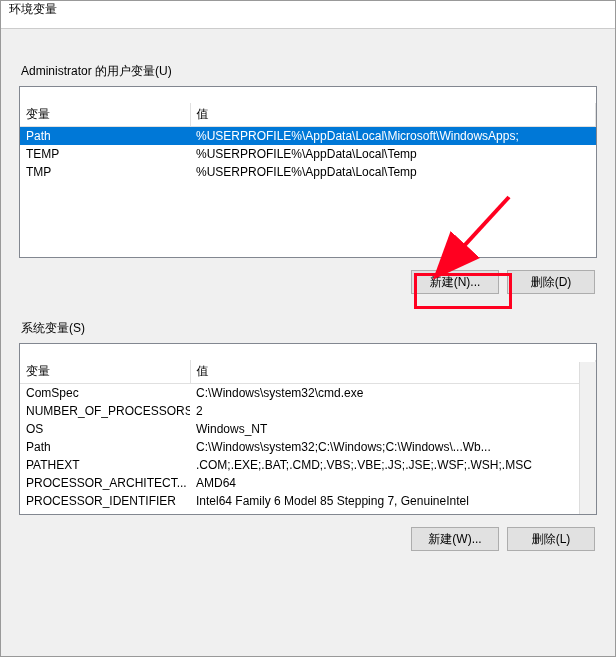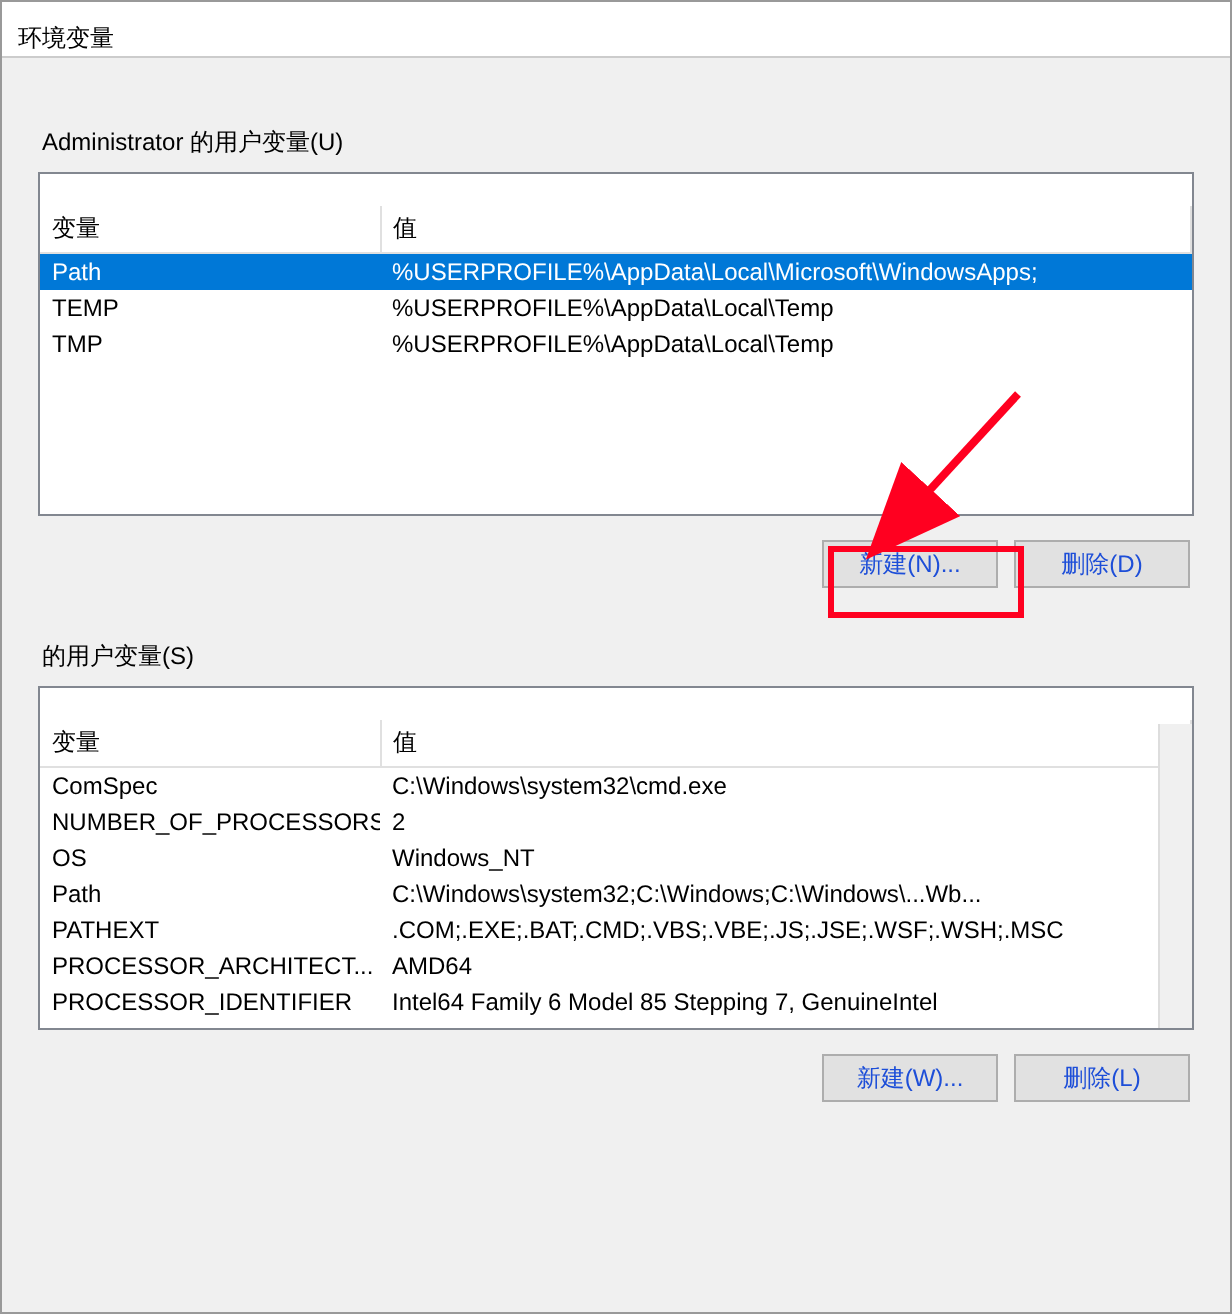--- a/index.html
+++ b/index.html
@@ -1,28 +1,28 @@
 <!DOCTYPE html>
 <html><head>
 <meta charset="utf-8">
 <style>
   * { box-sizing: border-box; font-family: "Microsoft YaHei", "Segoe UI", Tahoma, sans-serif; font-size: 12px; }
   body { margin: 0; background: #fff; width: 616px; height: 657px; overflow: hidden; }
   .dialog { width: 616px; height: 657px; border: 1px solid #999; background: #f0f0f0; }
-  .titlebar { height: 28px; background: #fff; border-bottom: 1px solid #ccc; display: flex; align-items: flex-end; padding-left: 8px; color: #000; }
+  .titlebar { height: 28px; background: #fff; border-bottom: 1px solid #ccc; display: flex; align-items: flex-start; padding-left: 8px; color: #000; }
   .content { padding: 16px 18px 0 18px; }
   .section-label { margin: 18px 0 6px 2px; color: #000; }
   .table-wrap { border: 1px solid #828790; background: #fff; height: 172px; overflow: hidden; position: relative; }
   .table { width: 100%; border-collapse: collapse; table-layout: fixed; margin-top: 16px; }
   .table th { text-align: left; font-weight: normal; padding: 3px 6px; border-right: 1px solid #e0e0e0; border-bottom: 1px solid #e0e0e0; background: #fff; }
   .table td { padding: 2px 6px; white-space: nowrap; overflow: hidden; text-overflow: clip; }
   .col-var { width: 170px; }
   .row-selected td { background: #0078d7; color: #fff; }
   .btn-row { display: flex; justify-content: flex-end; gap: 8px; margin: 12px 2px 0 0; }
-  .btn { min-width: 88px; height: 24px; background: #e1e1e1; border: 1px solid #adadad; padding: 0 10px; cursor: pointer; color: #1d4ed8; }
+  .btn { min-width: 88px; height: 24px; background: #e1e1e1; border: 1px solid #adadad; padding: 0 10px; cursor: pointer; color: #000000; }
   .sys-table-wrap { border: 1px solid #828790; background: #fff; height: 172px; position: relative; overflow: hidden; }
   .scroll-track { position: absolute; right: 0; top: 18px; bottom: 0; width: 17px; background: #f0f0f0; border-left: 1px solid #ddd; }
   .footer { position: absolute; bottom: 14px; right: 18px; display: flex; gap: 10px; }
   .btn-primary { border: 2px solid #0078d7; background: #e1e1e1; }
   .highlight-box { position: absolute; border: 3px solid #ff0020; pointer-events: none; }
   .arrow-svg { position: absolute; pointer-events: none; }
 </style>
 </head>
 <body>
 
@@ -56,21 +56,21 @@
             <td>%USERPROFILE%\AppData\Local\Temp</td>
           </tr>
         </tbody>
       </table>
     </div>
     <div class="btn-row" style="position:relative;">
       <button class="btn">新建(N)...</button>
       <button class="btn">删除(D)</button>
     </div>
 
-    <div class="section-label" style="margin-top:26px;">的用户变量(S)</div>
+    <div class="section-label" style="margin-top:26px;">系统变量(S)</div>
     <div class="sys-table-wrap">
       <table class="table">
         <thead>
           <tr>
             <th class="col-var">变量</th>
             <th>值</th>
           </tr>
         </thead>
         <tbody>
           <tr>

